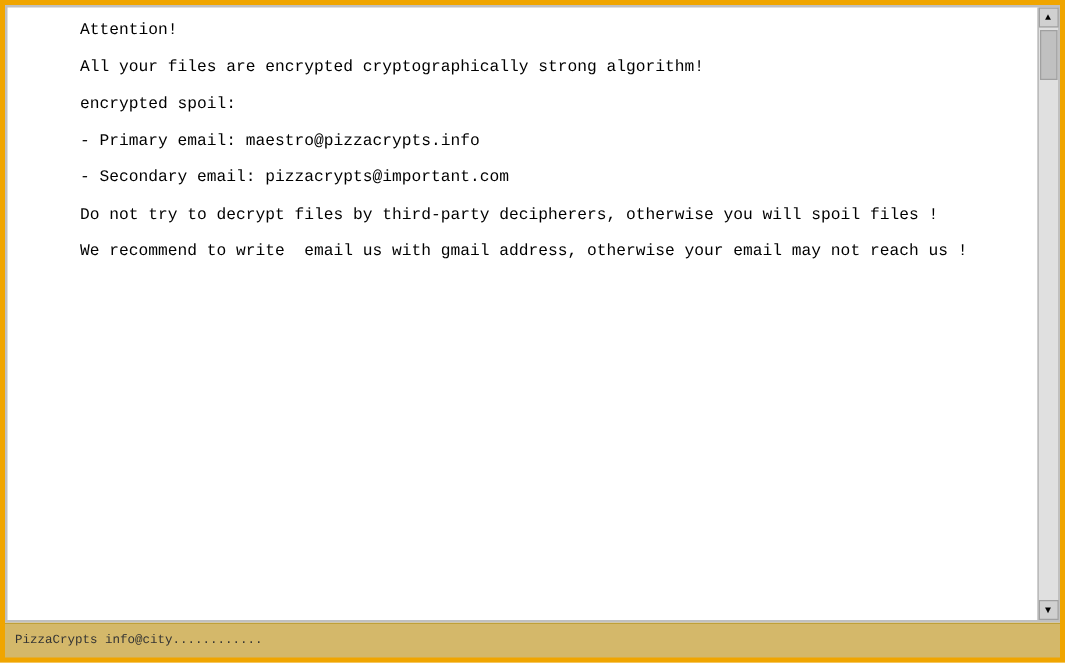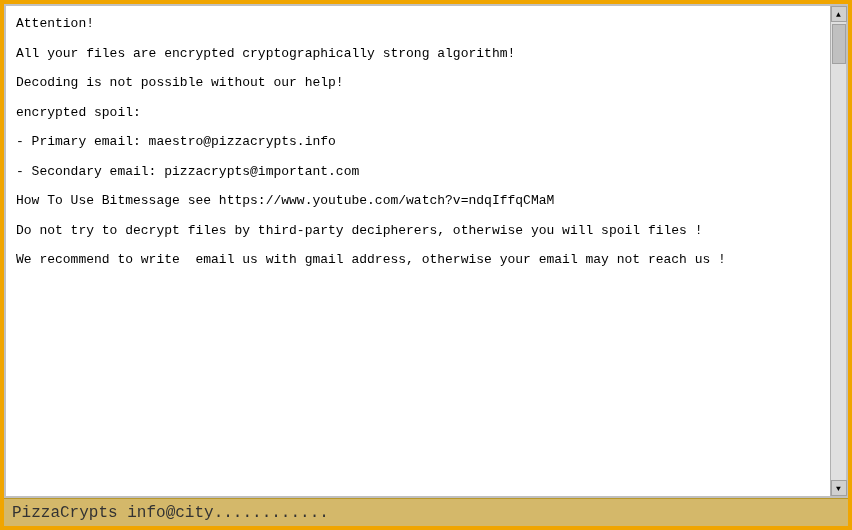--- a/index.html
+++ b/index.html
@@ -75,20 +75,21 @@
       height: 40px;
       background-color: #c0c0c0;
       border: 1px solid #a0a0a0;
       margin-top: 2px;
     }
 
     .text-content {
       flex: 1;
       padding: 8px 10px;
       overflow: hidden;
+      margin-left: 48px;
     }
 
     .text-content p {
       font-family: 'Courier New', Courier, monospace;
       font-size: 13px;
       color: #000000;
       line-height: 1.5;
       margin-bottom: 10px;
       white-space: pre-wrap;
     }
@@ -97,37 +98,35 @@
       height: 28px;
       background-color: #d4b86a;
       border-top: 1px solid #b8982a;
       display: flex;
       align-items: center;
       padding: 0 8px;
     }
 
     .footer-text {
       font-family: 'Courier New', Courier, monospace;
-      font-size: 16px;
+      font-size: 10px;
       color: #333333;
     }
   </style>
 </head>
 <body>
 
 <div class="main-container">
   <div class="text-area-wrapper">
     <div class="text-content">
       <p>Attention!</p>
       <p>All your files are encrypted cryptographically strong algorithm!</p>
-      <p>Decoding is not possible without our help!</p>
       <p>encrypted spoil:</p>
       <p>- Primary email: maestro@pizzacrypts.info</p>
       <p>- Secondary email: pizzacrypts@important.com</p>
-      <p>How To Use Bitmessage see https://www.youtube.com/watch?v=ndqIffqCMaM</p>
       <p>Do not try to decrypt files by third-party decipherers, otherwise you will spoil files !</p>
       <p>We recommend to write  email us with gmail address, otherwise your email may not reach us !</p>
     </div>
     <div class="scrollbar-track">
       <div class="scrollbar-up-arrow">▲</div>
       <div class="scrollbar-thumb"></div>
       <div class="scrollbar-down-arrow">▼</div>
     </div>
   </div>
   <div class="footer-bar">

